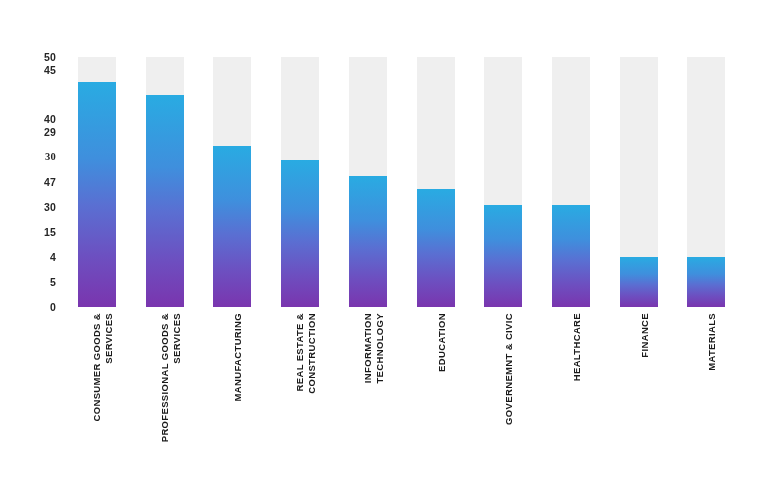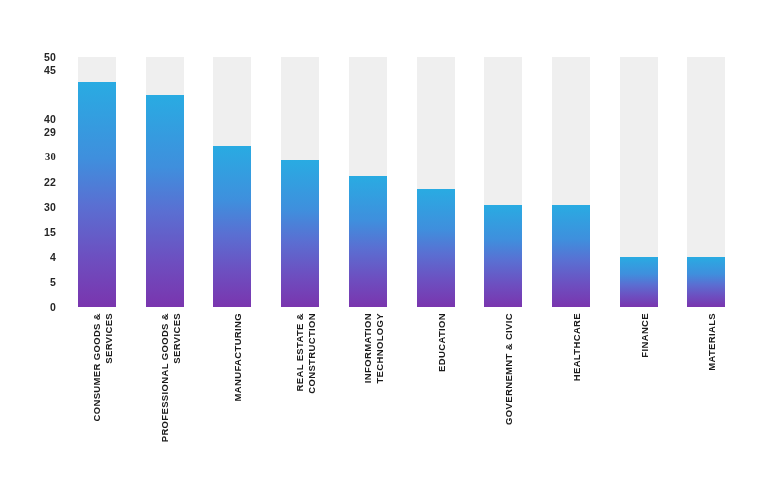--- a/index.html
+++ b/index.html
@@ -116,21 +116,21 @@
 <body>
 
 <div id="chart-root">
 
   <div class="y-axis">
       <div class="y-tick" style="top: 0px;">50</div>
       <div class="y-tick" style="top: 13px;">45</div>
       <div class="y-tick" style="top: 62px;">40</div>
       <div class="y-tick" style="top: 75px;">29</div>
       <div class="y-tick" style="top: 100px; font-family: Liberation Serif, serif;">30</div>
-      <div class="y-tick" style="top: 125px;">22</div>
+      <div class="y-tick" style="top: 125px;">47</div>
       <div class="y-tick" style="top: 150px;">30</div>
       <div class="y-tick" style="top: 175px; text-align: right;">15</div>
       <div class="y-tick" style="top: 200px;">4</div>
       <div class="y-tick" style="top: 225px;">5</div>
       <div class="y-tick" style="top: 250px;">0</div>
     </div>
 
   <div class="plot-area">
     <div class="bars">
         <div class="bar-slot" style="left: 6px; width: 38px;">

